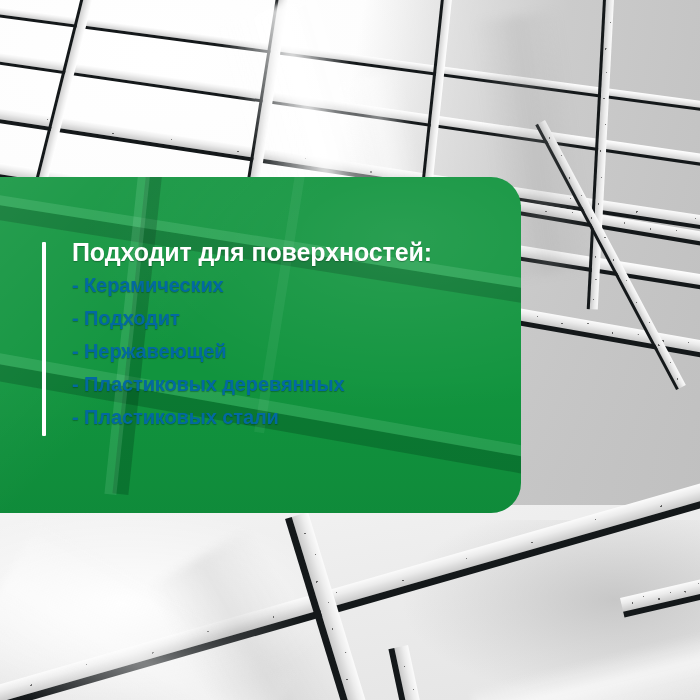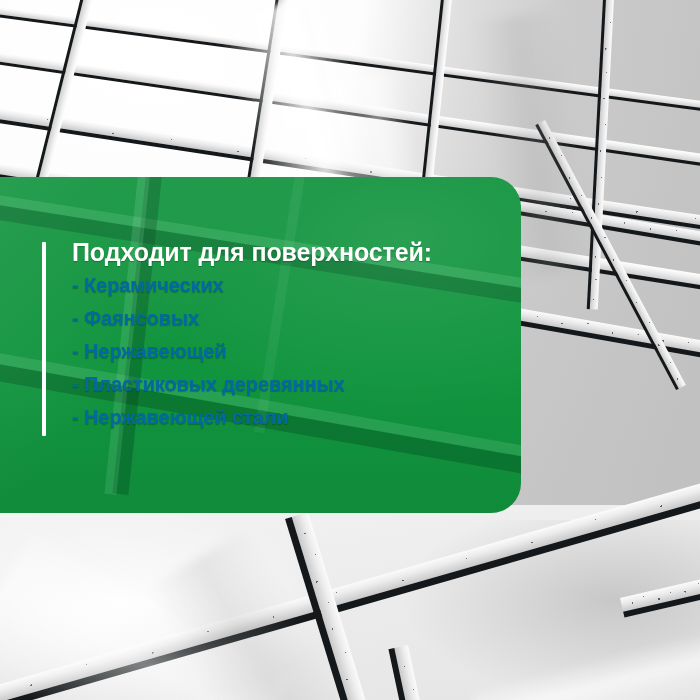--- a/index.html
+++ b/index.html
@@ -302,20 +302,20 @@
     <div class="panel-stripe light" style="left:335px; top:-40px; width:300px; height:10px; transform:rotate(99deg); opacity:.5;"></div>
 
     <div class="panel-sheen"></div>
   </div>
 
   <div class="textblock">
     <div class="rule"></div>
     <div class="lines">
       <div class="heading">Подходит для поверхностей:</div>
       <div class="item">- Керамических</div>
-      <div class="item">- Фаянсовых</div>
+      <div class="item">- Подходит</div>
       <div class="item">- Нержавеющей</div>
       <div class="item">- Пластиковых деревянных</div>
-      <div class="item">- Нержавеющей стали</div>
+      <div class="item">- Пластиковых стали</div>
     </div>
   </div>
 
 </div>
 
 </body></html>

